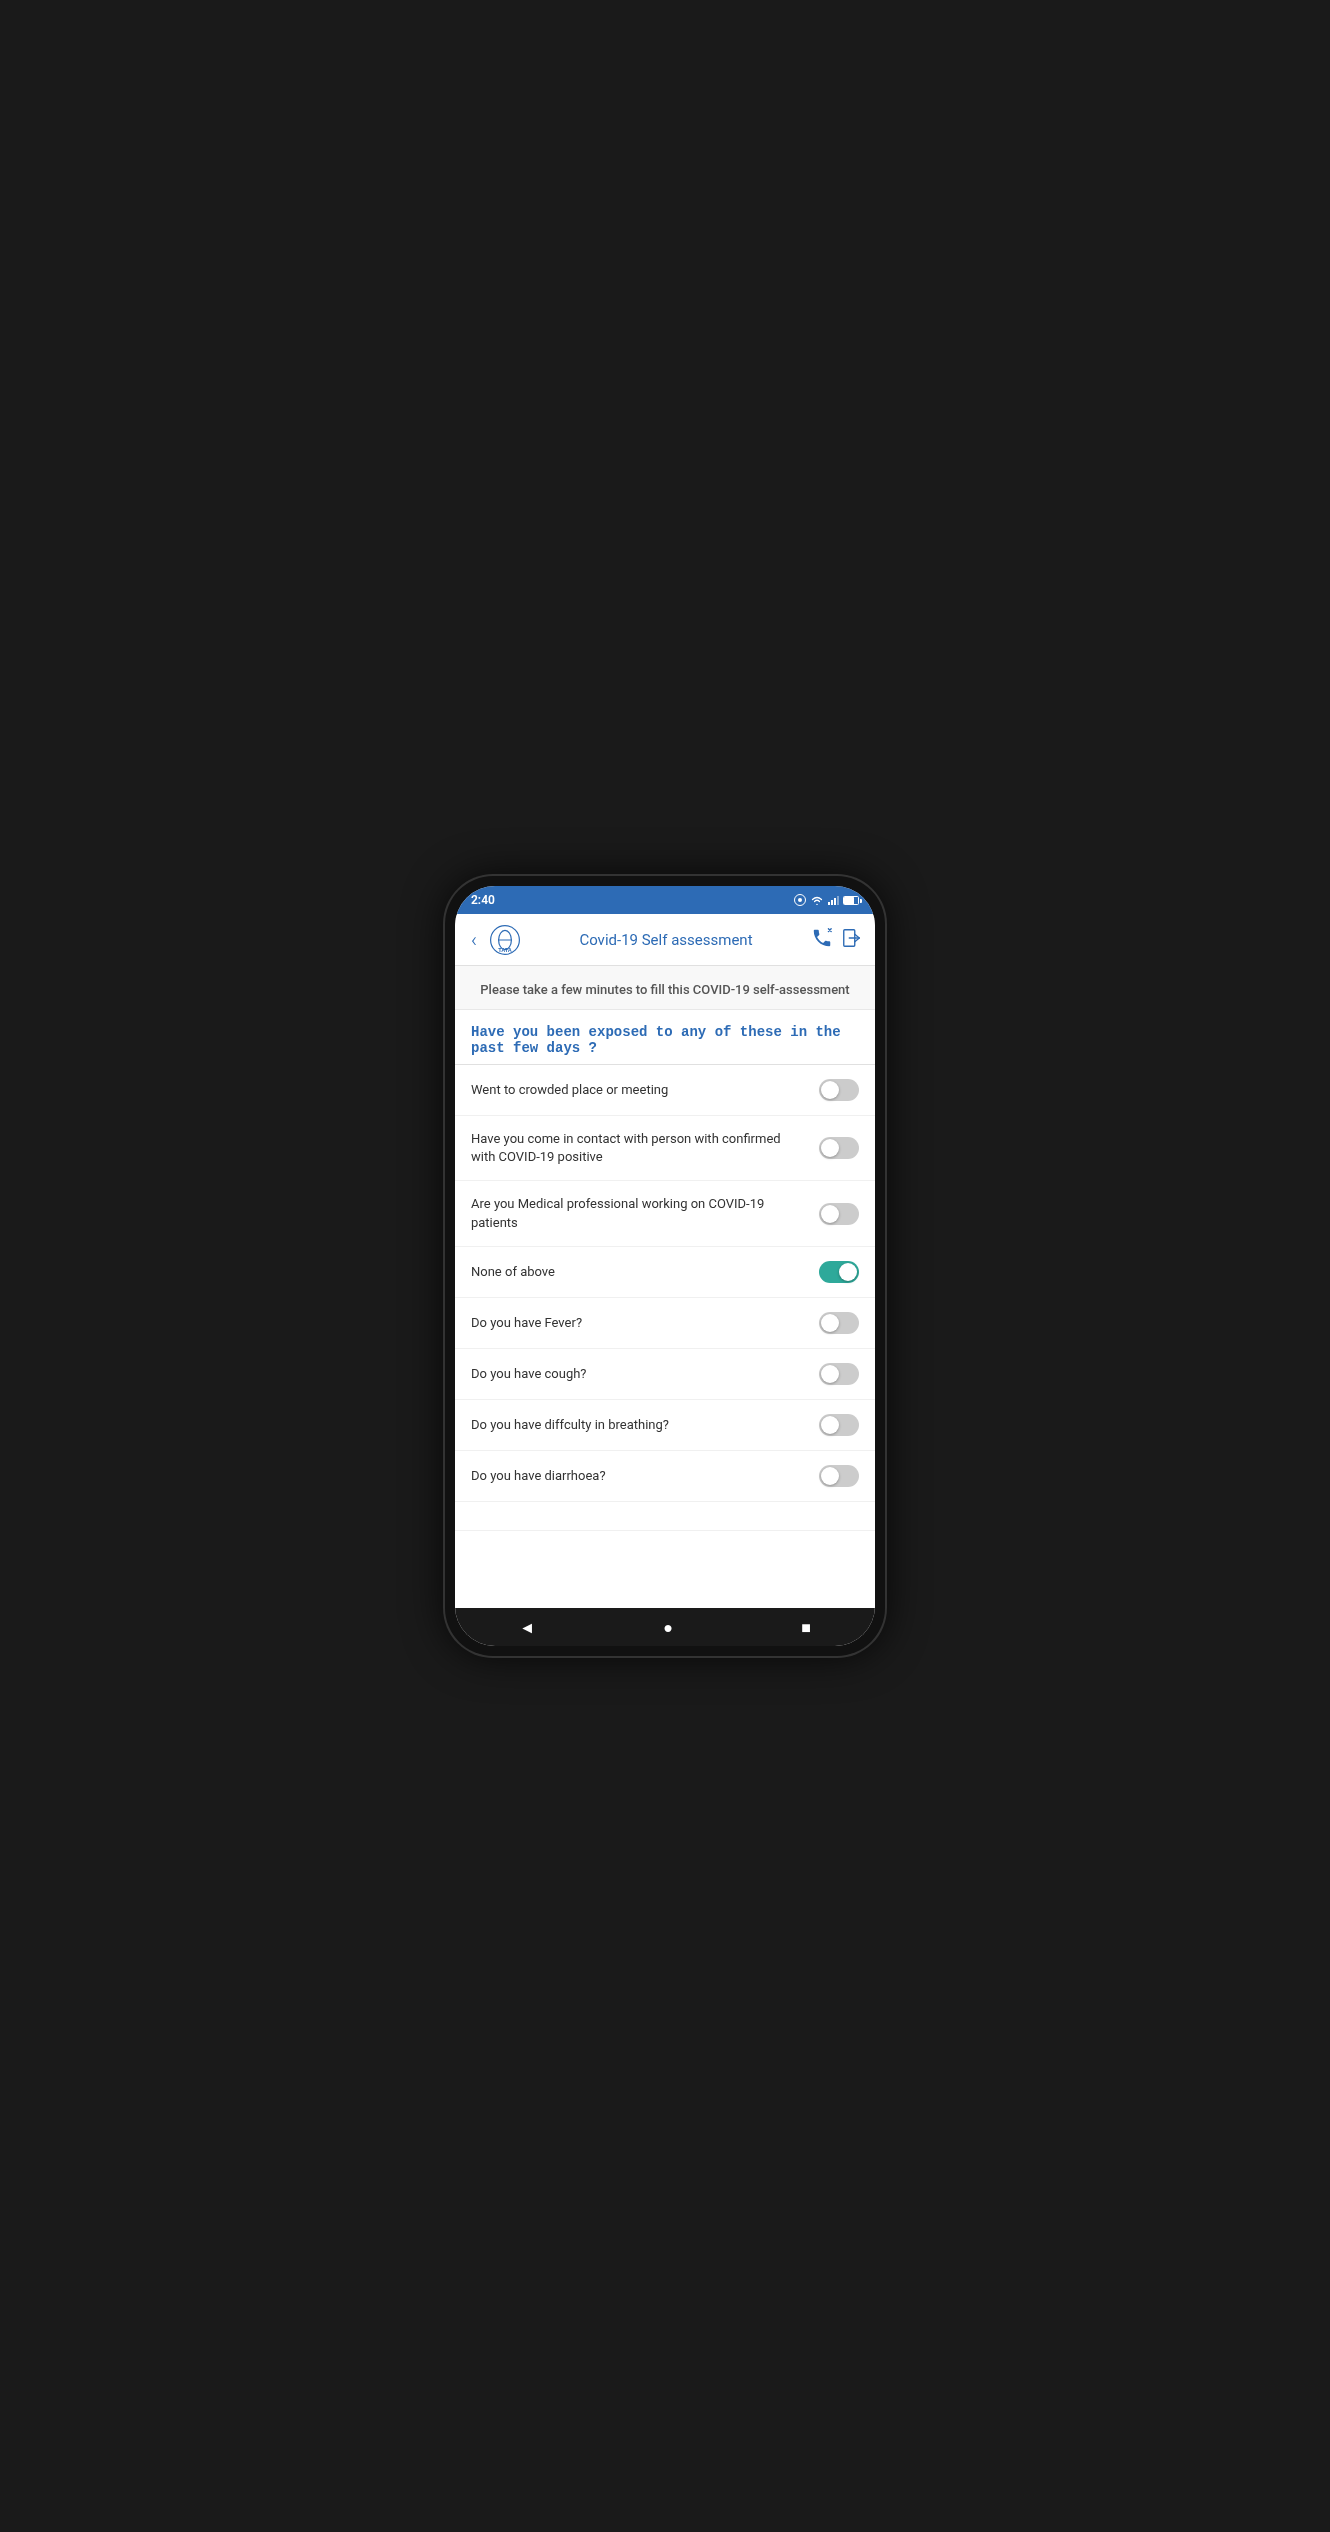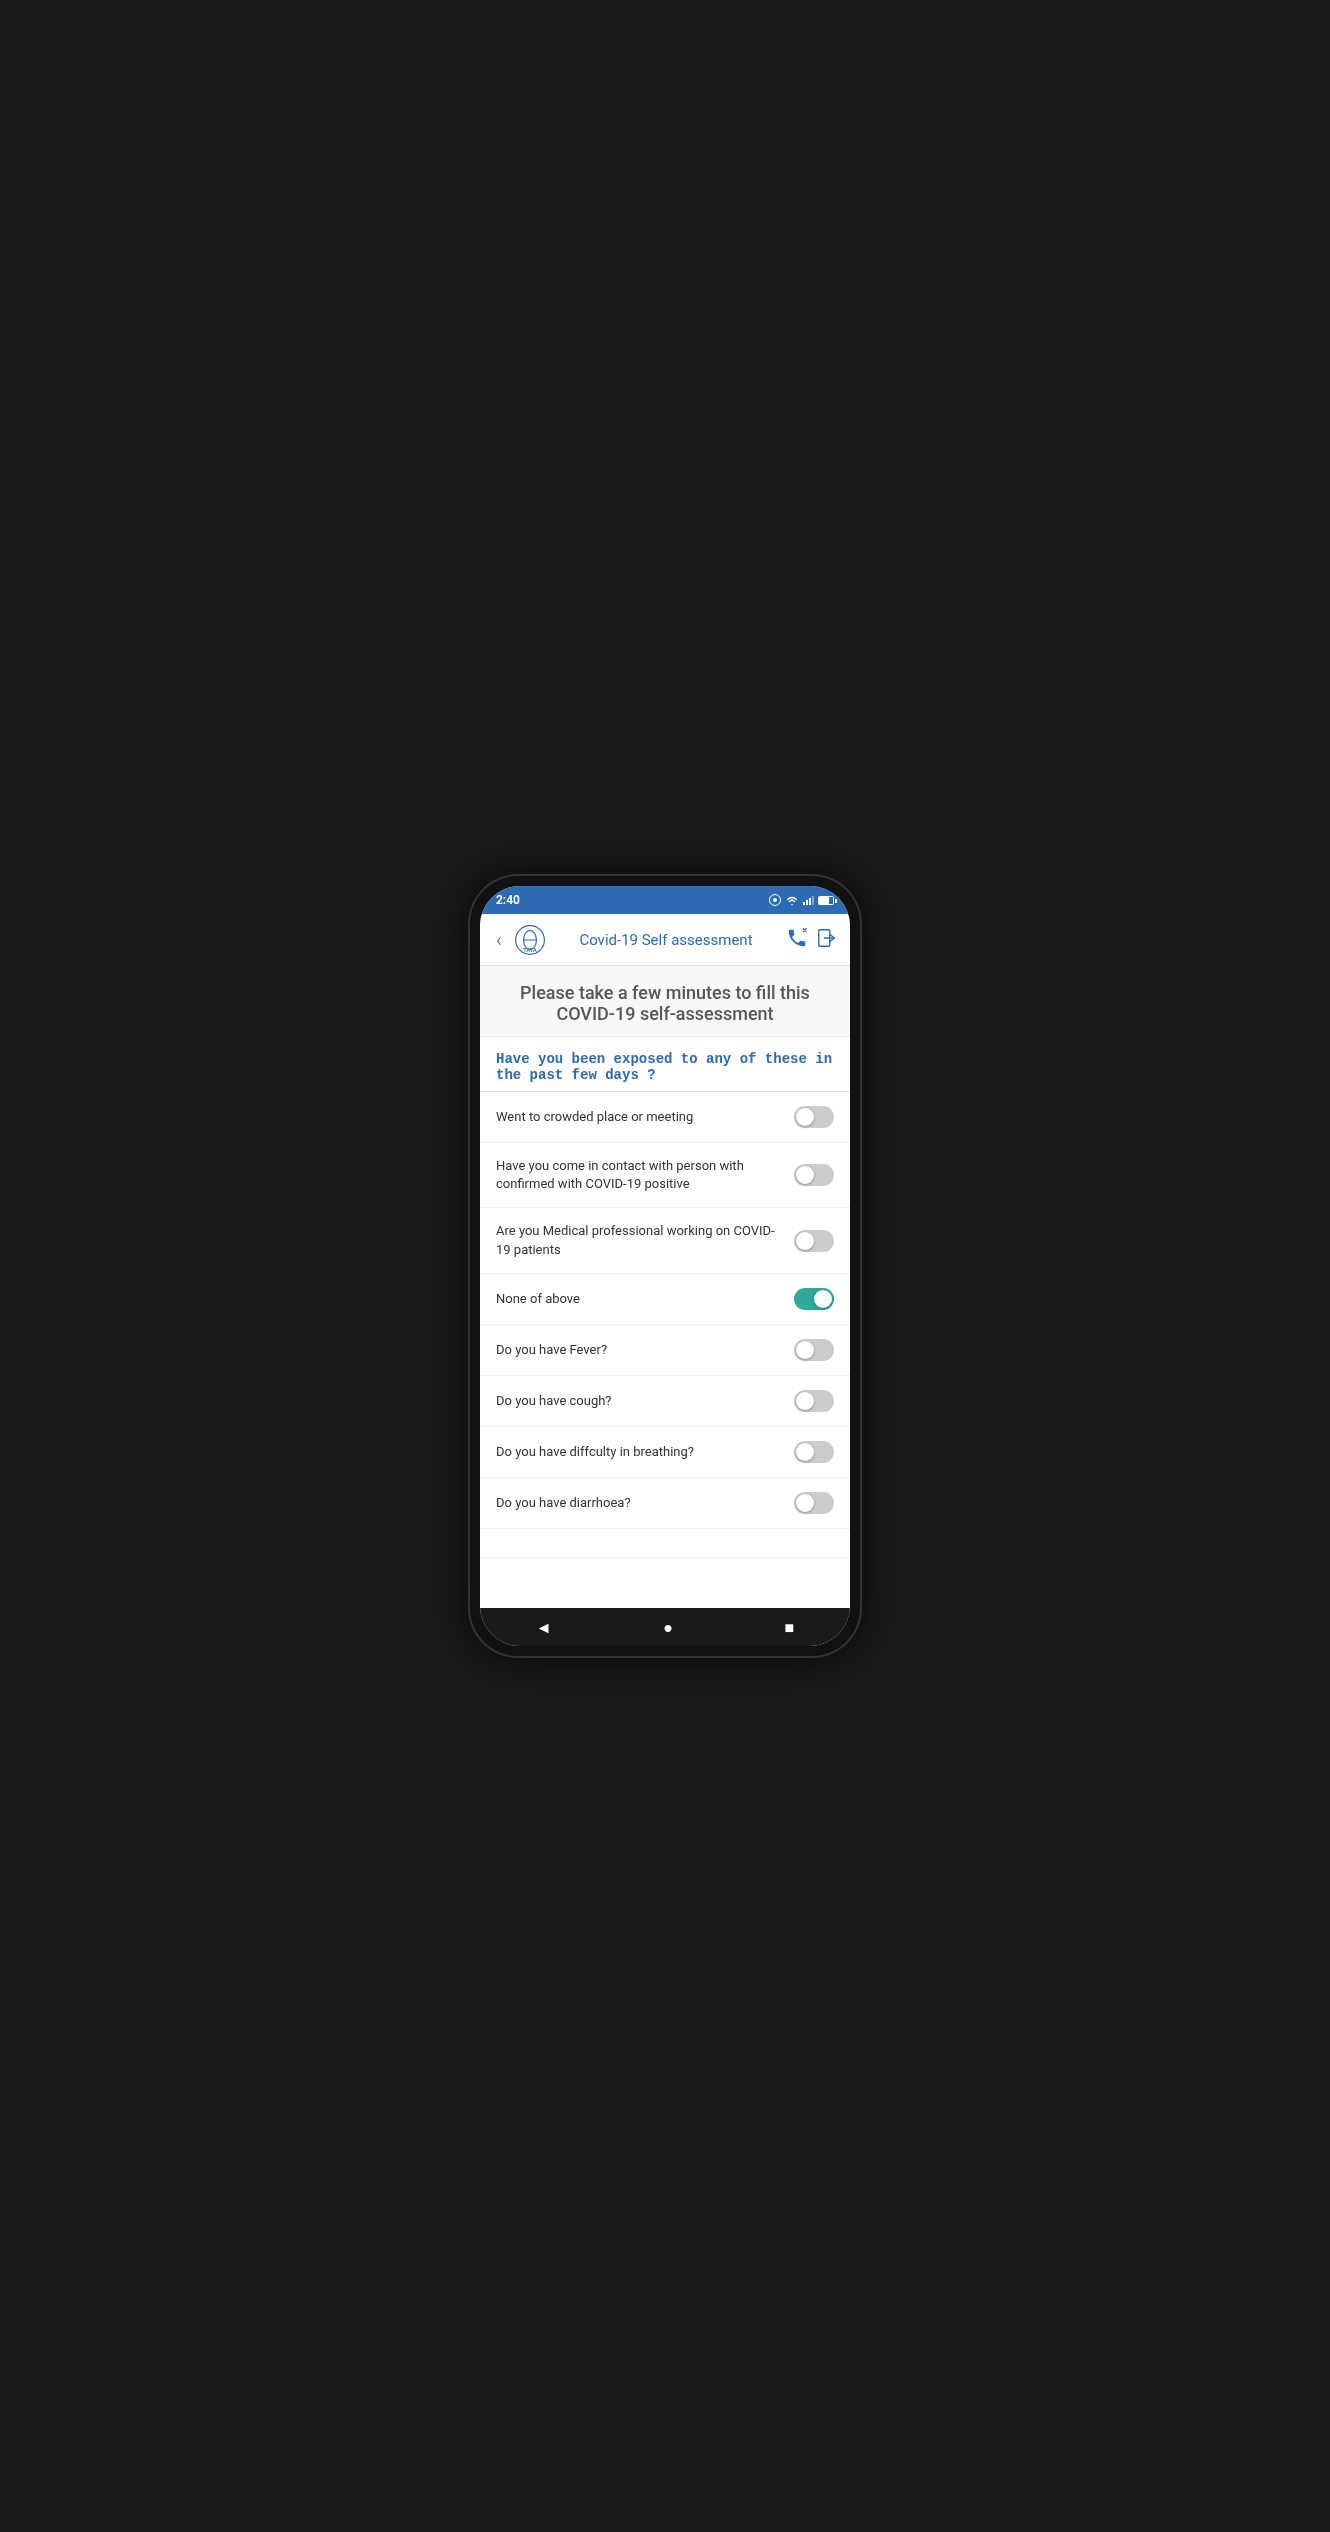--- a/index.html
+++ b/index.html
@@ -8,21 +8,21 @@
     body {
       background: #1a1a1a;
       display: flex;
       justify-content: center;
       align-items: center;
       min-height: 100vh;
       font-family: 'Roboto', Arial, sans-serif;
     }
 
     .phone-frame {
-      width: 390px;
+      width: 440px;
       height: 780px;
       background: #111;
       border-radius: 48px;
       padding: 10px;
       box-shadow: 0 0 0 2px #333, 0 0 40px rgba(0,0,0,0.8);
       position: relative;
       overflow: hidden;
     }
 
     .phone-screen {
@@ -142,21 +142,21 @@
       flex: 1;
       overflow-y: auto;
       background: white;
       margin: 0;
     }
 
     .intro-text {
       text-align: center;
       padding: 16px 20px 12px;
       color: #555;
-      font-size: 18px;
+      font-size: 13px;
       font-weight: 500;
       background: #f8f8f8;
       border-bottom: 1px solid #e8e8e8;
     }
 
     .section-header {
       color: #2d6bb5;
       font-size: 14px;
       font-weight: 700;
       padding: 14px 16px 8px;

